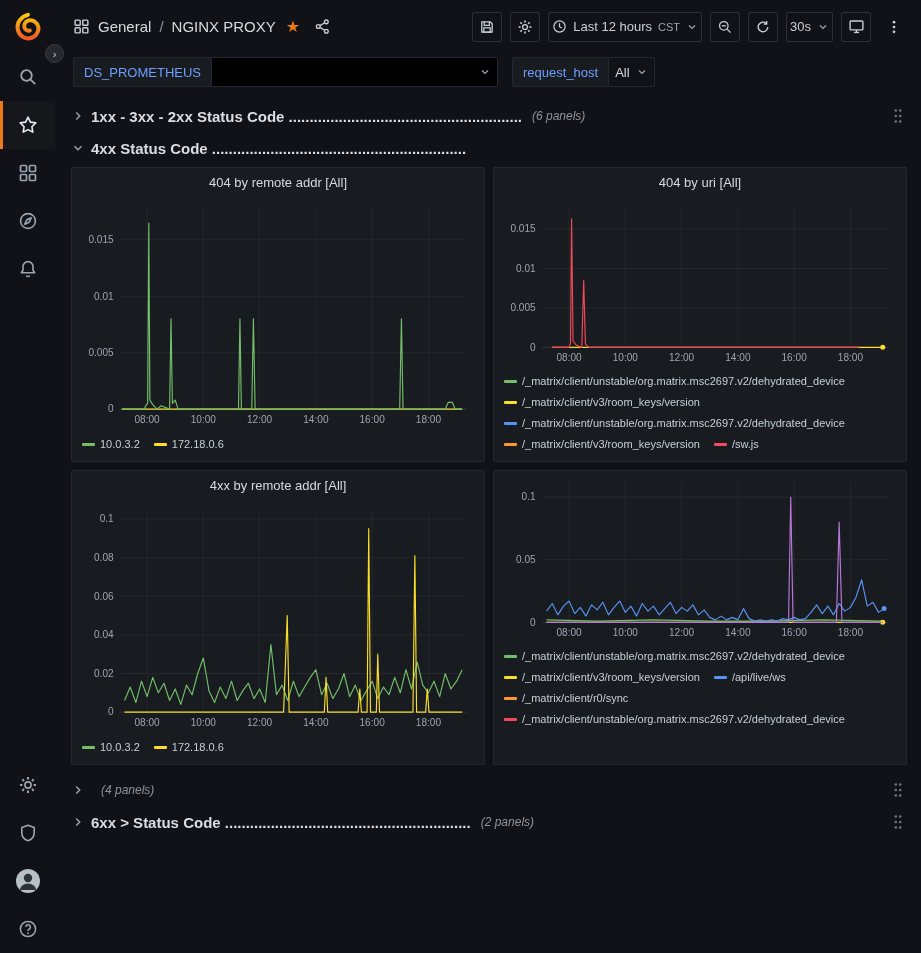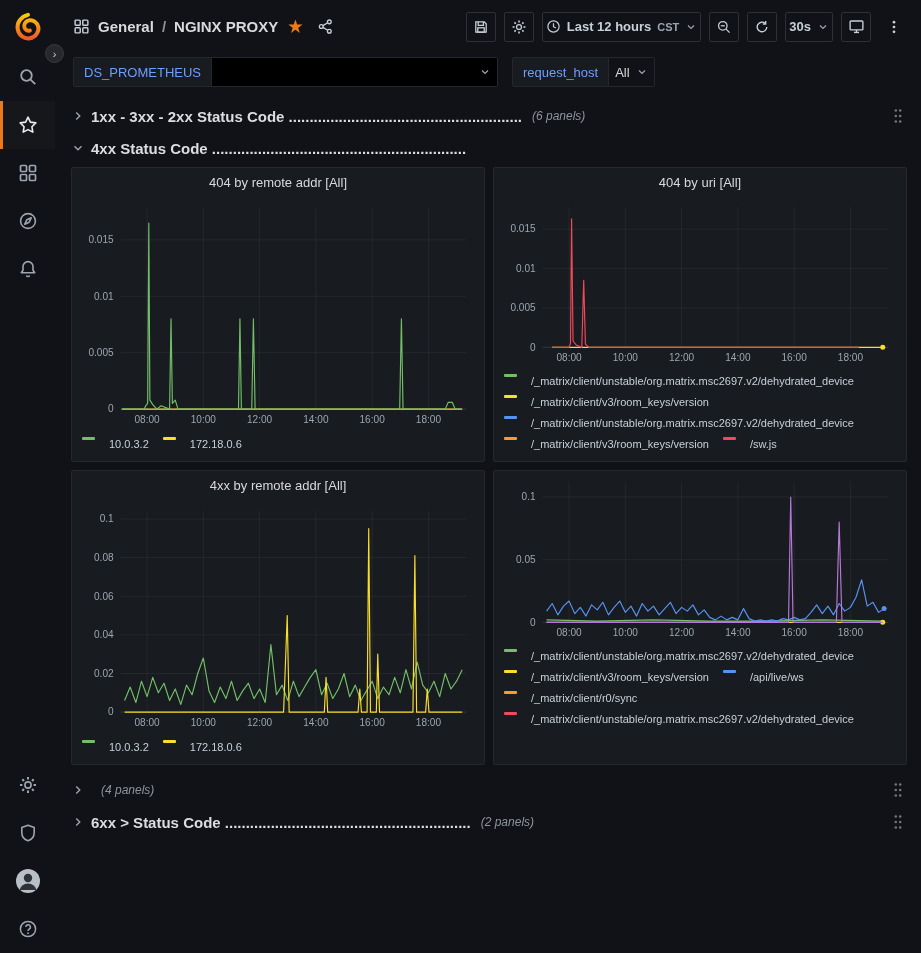--- a/index.html
+++ b/index.html
@@ -19,21 +19,21 @@
   .side-spacer { flex:1; }
   .expand-btn {
     position:absolute; left:45px; top:44px; width:19px; height:19px; border-radius:50%;
     background:#26282d; border:1px solid #393b41; color:#c7d0d9;
     display:flex; align-items:center; justify-content:center; font-size:11px; z-index:5; cursor:pointer;
   }
 
   
   .main { flex:1; display:flex; flex-direction:column; min-width:0; }
 
-  .topbar { height:53px; display:flex; align-items:center; justify-content:space-between; padding:0 12px 0 18px;font-weight:bold; }
+  .topbar { height:53px; display:flex; align-items:center; justify-content:space-between; padding:0 12px 0 18px; }
   .crumbs { display:flex; align-items:center; gap:8px; font-size:15px; }
   .crumb { color:#d8d9da; cursor:pointer; }
   .crumb-sep { color:#8d939c; }
   .fav-star { color:#eb7b18; font-size:16px; cursor:pointer; margin-left:2px; }
   .icon-plain { color:#c7d0d9; display:flex; align-items:center; cursor:pointer; }
 
   .toolbar { display:flex; align-items:center; gap:8px; }
   .tb-btn {
     height:30px; min-width:30px; padding:0 3px; display:flex; align-items:center; justify-content:center; gap:6px;
     border:1px solid #2d3036; border-radius:2px; background:transparent; color:#c7d0d9; font-size:13px; cursor:pointer;
@@ -69,21 +69,21 @@
   .panels-grid { display:grid; grid-template-columns:1fr 1fr; gap:8px; margin:4px 0 10px 0; }
   .panel {
     height:295px; background:#181b1f; border:1px solid #25282e; border-radius:2px;
     display:flex; flex-direction:column; overflow:hidden;
   }
   .panel-header { height:28px; flex:0 0 28px; display:flex; align-items:center; justify-content:center;
     font-size:13px; color:#d8d9da; cursor:pointer; }
   .chart-host { padding:0 8px; }
   .legend { padding:2px 10px 6px 10px; display:flex; flex-wrap:wrap; column-gap:14px; row-gap:6px;
     font-size:11px; color:#c7d0d9; overflow:hidden; line-height:15px; }
-  .legend-item { display:flex; gap:14px; white-space:nowrap; cursor:pointer; }
+  .legend-item { display:flex; align-items:center; gap:5px; white-space:nowrap; cursor:pointer; }
   .legend-swatch { width:13px; height:3px; border-radius:1px; flex:0 0 13px; }
 
   svg.chart text { font-family:"Liberation Sans", sans-serif; }
 </style>
 </head>
 <body>
 
 <div class="app">
 
   <nav class="sidebar">

